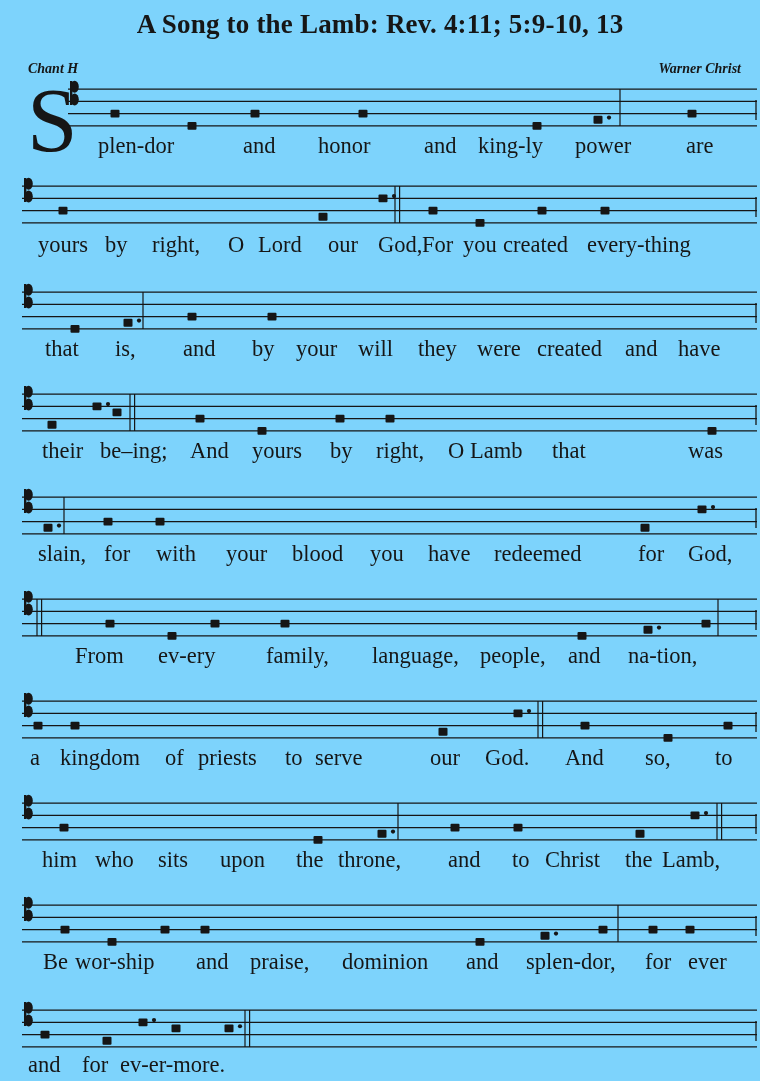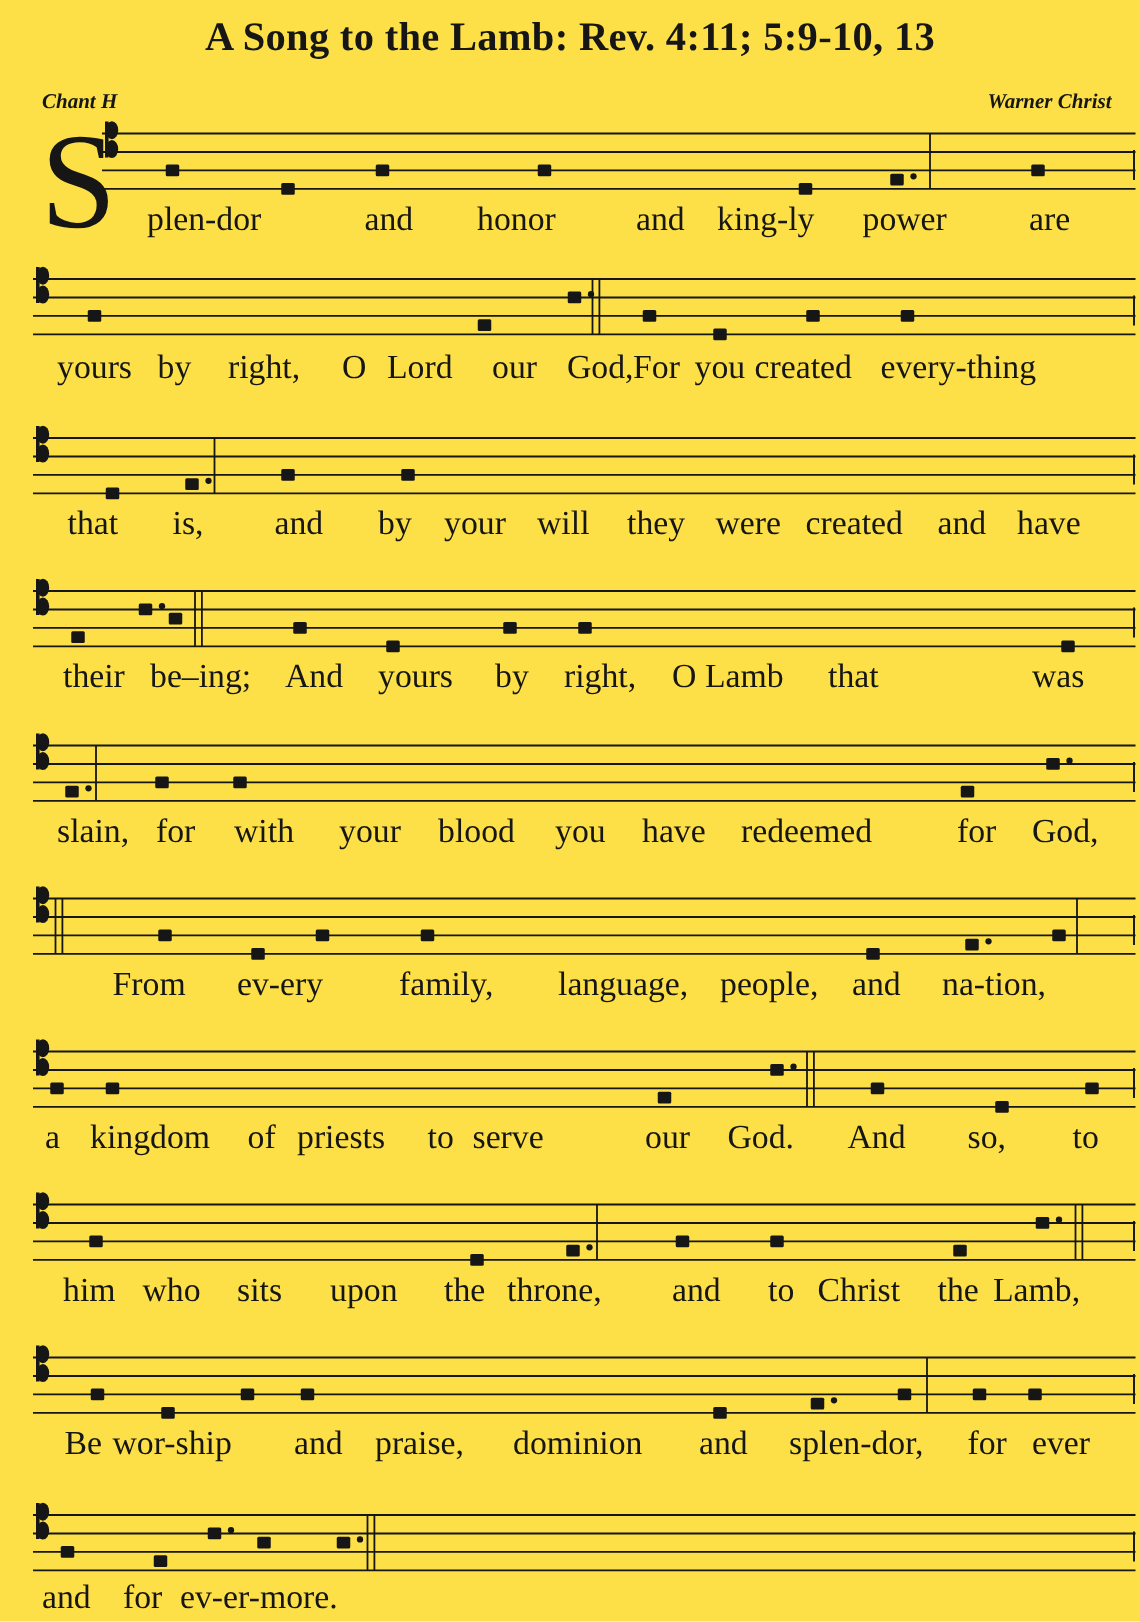--- a/index.html
+++ b/index.html
@@ -1,16 +1,16 @@
 <!DOCTYPE html>
 <html><head>
 <meta charset="utf-8">
 <style>
   html,body{margin:0;padding:0;background:#fff;}
-  #page{position:relative;width:760px;height:1081px;background:#fde047;overflow:hidden;
+  #page{position:relative;width:760px;height:1081px;background:#7dd3fc;overflow:hidden;
         font-family:"Liberation Serif", serif;color:#161616;}
   #title{position:absolute;top:9px;left:0;width:760px;text-align:center;
          font-size:27px;font-weight:600;letter-spacing:.2px;}
   .credit{position:absolute;top:61px;font-size:14px;font-weight:bold;font-style:italic;}
   #credit-left{left:28px;}
   #credit-right{right:19px;}
   #drop-cap{position:absolute;left:27px;top:84px;font-size:91px;line-height:.82;
             font-weight:400;}
   #score{position:absolute;left:0;top:0;}
   svg text{font-family:"Liberation Serif", serif;font-size:22.5px;fill:#161616;}

